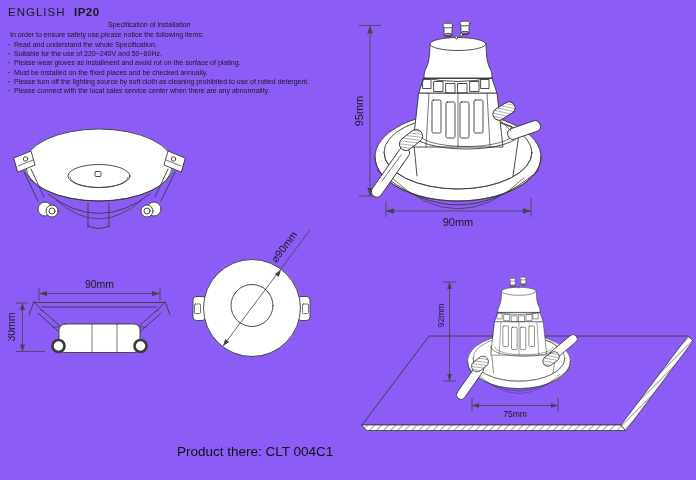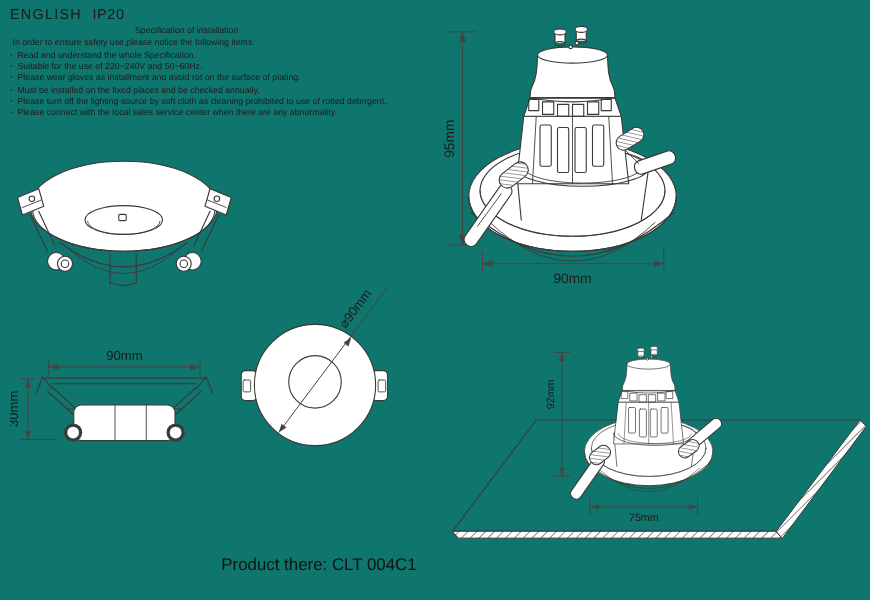--- a/index.html
+++ b/index.html
@@ -1,20 +1,20 @@
 <!DOCTYPE html>
 <html><head>
 <meta charset="utf-8">
 <style>
   html,body{margin:0;padding:0;background:#fff;}
-  .canvas{position:relative;width:696px;height:480px;background:#0f766e;overflow:hidden;
+  .canvas{position:relative;width:696px;height:480px;background:#8b5cf6;overflow:hidden;
           font-family:"Liberation Sans", sans-serif;color:#1a1a1a;}
   .abs{position:absolute;}
   .hdr-lang{left:8px;top:6px;font-size:11.5px;letter-spacing:1px;}
-  .hdr-ip{left:74px;top:6px;font-size:11.5px;letter-spacing:0.5px;}
+  .hdr-ip{left:74px;top:6px;font-size:11.5px;letter-spacing:0.5px;font-weight:bold;}
   .spec-title{left:108px;top:21px;font-size:7px;}
   .spec-intro{left:10px;top:31px;font-size:7px;}
   .spec-list{left:8px;top:40px;font-size:7px;width:345px;}
   .spec-item{position:relative;padding-left:6px;line-height:9.2px;}
   .spec-item::before{content:"\00B7";position:absolute;left:0;top:0;font-weight:bold;}
   .footer-code{left:177px;top:444px;font-size:13.5px;color:#111;}
   svg .ln{stroke:#3a3a3a;stroke-width:0.9;fill:none;stroke-linecap:round;stroke-linejoin:round;}
   svg .thin{stroke-width:0.7;}
   svg .fw{fill:#fff;}
   svg .occ{fill:#fff;stroke:none;}

